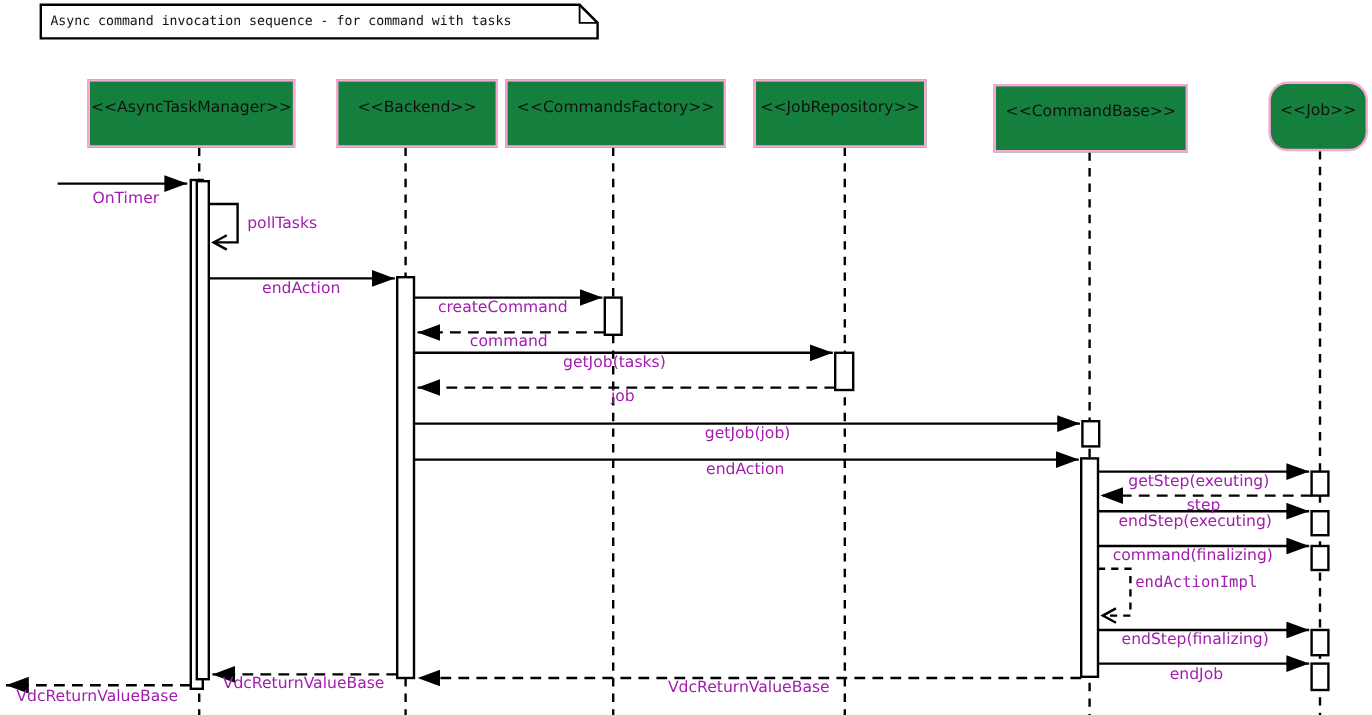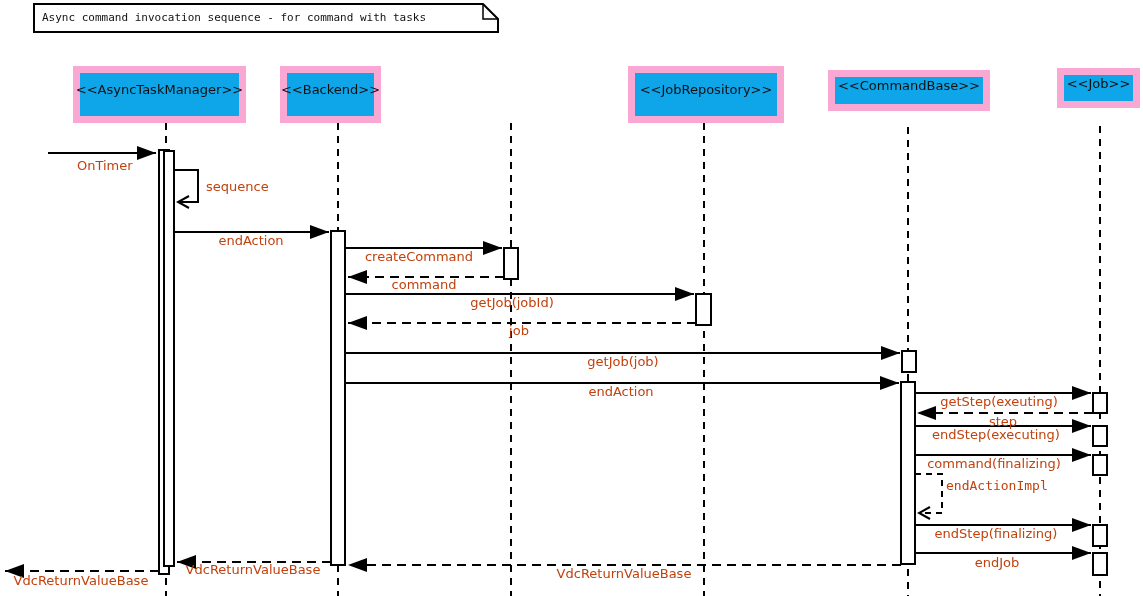--- a/index.html
+++ b/index.html
@@ -9,29 +9,29 @@
     height: 596px;
     background: #ffffff;
     font-family: "DejaVu Sans", "Liberation Sans", sans-serif;
     overflow: hidden;
   }
   #diagram-svg { position: absolute; left: 0; top: 0; }
   .lbl {
     position: absolute;
     font-size: 13px;
     line-height: 14px;
-    color: #c2410c;
+    color: #a21caf;
     white-space: nowrap;
   }
   .lbl.c { transform: translateX(-50%); }
   .lbl.mono { font-family: "DejaVu Sans Mono", "Liberation Mono", monospace; }
   .head-box {
     position: absolute;
-    border: 7px solid #f9a8d4;
-    background: #0ea5e9;
+    border: 2px solid #f9a8d4;
+    background: #15803d;
     display: flex;
     align-items: center;
     justify-content: center;
     font-size: 13px;
     color: #111;
     box-sizing: border-box;
     padding-bottom: 10px;
   }
   .title-text {
     position: absolute;
@@ -113,39 +113,42 @@
       <polyline points="174,170 198,170 198,202 178,202" marker-end="url(#mOpen)"></polyline>
       <polyline points="915,474 942,474 942,513 919,513" stroke-dasharray="6,5" marker-end="url(#mOpen)"></polyline>
     </g>
   </svg>
 
   <div class="title-text">Async command invocation sequence - for command with tasks</div>
 
   <div class="head-box" style="left:73px;  top:66px; width:173px; height:57px;">
     <span>&lt;&lt;AsyncTaskManager&gt;&gt;</span>
   </div>
-  <div class="head-box" style="left:280px; top:66px; width:101px; height:57px;">
+  <div class="head-box" style="left:280px; top:66px; width:135px; height:57px;">
     <span>&lt;&lt;Backend&gt;&gt;</span>
   </div>
-  <div class="head-box" style="left:628px; top:66px; width:156px; height:57px;">
+  <div class="head-box" style="left:421px; top:66px; width:184px; height:57px;">
+    <span>&lt;&lt;CommandsFactory&gt;&gt;</span>
+  </div>
+  <div class="head-box" style="left:628px; top:66px; width:144px; height:57px;">
     <span>&lt;&lt;JobRepository&gt;&gt;</span>
   </div>
-  <div class="head-box" style="left:828px; top:70px; width:162px; height:41px;">
+  <div class="head-box" style="left:828px; top:70px; width:162px; height:57px;">
     <span>&lt;&lt;CommandBase&gt;&gt;</span>
   </div>
-  <div class="head-box" style="left:1057px; top:68px; width:83px; height:40px;">
+  <div class="head-box" style="left:1057px; top:68px; width:83px; height:58px;border-radius:16px;">
     <span>&lt;&lt;Job&gt;&gt;</span>
   </div>
 
   <div class="lbl" style="left:77px;  top:159px;">OnTimer</div>
-  <div class="lbl" style="left:206px; top:180px;">sequence</div>
+  <div class="lbl" style="left:206px; top:180px;">pollTasks</div>
   <div class="lbl c" style="left:251px; top:234px;">endAction</div>
   <div class="lbl c" style="left:419px; top:250px;">createCommand</div>
   <div class="lbl c" style="left:424px; top:278px;text-align:right;">command</div>
-  <div class="lbl c" style="left:512px; top:296px;">getJob(jobId)</div>
+  <div class="lbl c" style="left:512px; top:296px;">getJob(tasks)</div>
   <div class="lbl c" style="left:519px; top:324px;">job</div>
   <div class="lbl c" style="left:623px; top:355px;">getJob(job)</div>
   <div class="lbl c" style="left:621px; top:385px;">endAction</div>
   <div class="lbl c" style="left:999px; top:395px;">getStep(exeuting)</div>
   <div class="lbl c" style="left:1003px;top:415px;">step</div>
   <div class="lbl c" style="left:996px; top:428px;">endStep(executing)</div>
   <div class="lbl c" style="left:994px; top:457px;">command(finalizing)</div>
   <div class="lbl mono" style="left:946px; top:479px;">endActionImpl</div>
   <div class="lbl c" style="left:996px; top:527px;">endStep(finalizing)</div>
   <div class="lbl c" style="left:997px; top:556px;">endJob</div>

